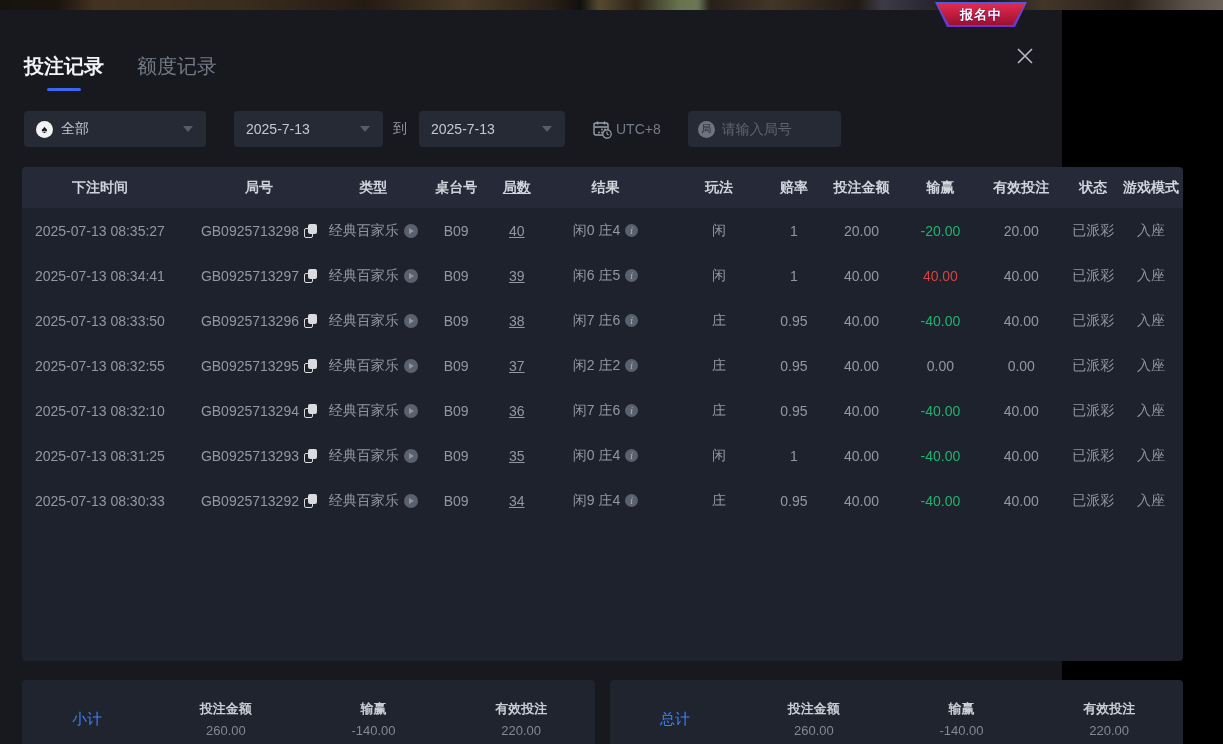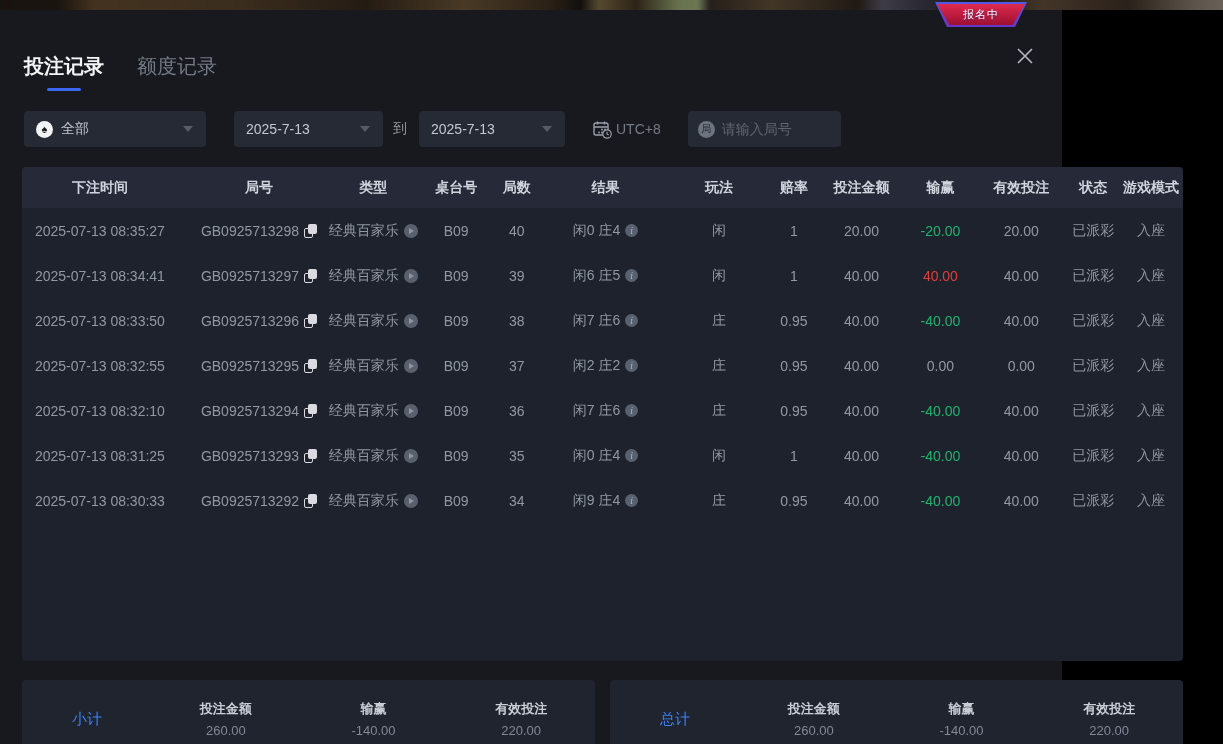--- a/index.html
+++ b/index.html
@@ -16,21 +16,21 @@
       #2a211a 92%,#5a5248 97%,#6b635a 100%);
     filter:blur(1.5px);
   }
 
   
   .signup-badge { position:absolute; left:935px; top:2px; width:92px; height:25px; z-index:30;
     clip-path:polygon(0 0,100% 0,87% 100%,13% 100%);
     background:linear-gradient(180deg,#4f59e8,#6a35c8); display:flex; align-items:center; justify-content:center; }
   .signup-badge .inner { position:absolute; inset:2px; clip-path:polygon(0 0,100% 0,86% 100%,14% 100%);
     background:linear-gradient(180deg,#e02a50,#9c1030); }
-  .signup-badge span { position:relative; color:#fff; font-size:11px; font-weight:normal; letter-spacing:1px;
+  .signup-badge span { position:relative; color:#fff; font-size:13px; font-weight:bold; letter-spacing:1px;
     text-shadow:0 1px 1px rgba(60,20,110,.8); }
 
   
   .modal { position:absolute; top:10px; left:0; width:1062px; height:734px; background:#17191f; z-index:10; }
 
   .close-btn { position:absolute; top:33px; right:24px; width:26px; height:26px; cursor:pointer;
     display:flex; align-items:center; justify-content:center; }
   .close-btn svg { width:20px; height:20px; stroke:#b6bac2; stroke-width:1.6; }
 
   
@@ -66,21 +66,21 @@
     color:#fff; font-size:16px; font-family:inherit; cursor:pointer; letter-spacing:2px; }
 
   
   .table { position:absolute; left:22px; top:157px; width:1161px; }
   .thead { height:41px; background:#262a38; border-radius:4px 4px 0 0; display:flex; align-items:center; }
   .thead .th { color:#d0d4dd; font-size:14px; font-weight:bold; text-align:center; }
   .tbody { background:#1e222c; height:453px; border-radius:0 0 4px 4px; }
   .tr { height:45px; display:flex; align-items:center; }
   .td { color:#9298a3; font-size:14px; text-align:center; display:flex; align-items:center; justify-content:center; gap:5px; }
   .c0 { width:158px; } .c1 { width:132px;margin-left:16px; } .c2 { width:100px; } .c3 { width:68px; }
-  .c4 { width:55px; } .c5 { width:125px; } .c6 { width:105px; } .c7 { width:47px; }
+  .c4 { width:55px;text-decoration:underline; } .c5 { width:125px; } .c6 { width:105px; } .c7 { width:47px; }
   .c8 { width:90px; } .c9 { width:70px; } .c10 { width:94px; } .c11 { width:52px; } .c12 { width:65px; }
   .val-green { color:#1db46e; }
   .val-red { color:#d64141; }
 
   .copy-icon { width:13px; height:14px; position:relative; flex:none; cursor:pointer; }
   .copy-icon .back { position:absolute; left:0; bottom:0; width:9px; height:10px; border:1.5px solid #d9dbe0; border-radius:2px; }
   .copy-icon .front { position:absolute; right:0; top:0; width:9px; height:10px; background:#d9dbe0; border-radius:2px; }
   .gray-circle { width:14px; height:14px; border-radius:50%; background:#5a616e; flex:none; position:relative; cursor:pointer; }
   .gray-circle .play { position:absolute; left:5px; top:4px; width:0; height:0;
     border-top:3px solid transparent; border-bottom:3px solid transparent; border-left:5px solid #8f95a0; }

